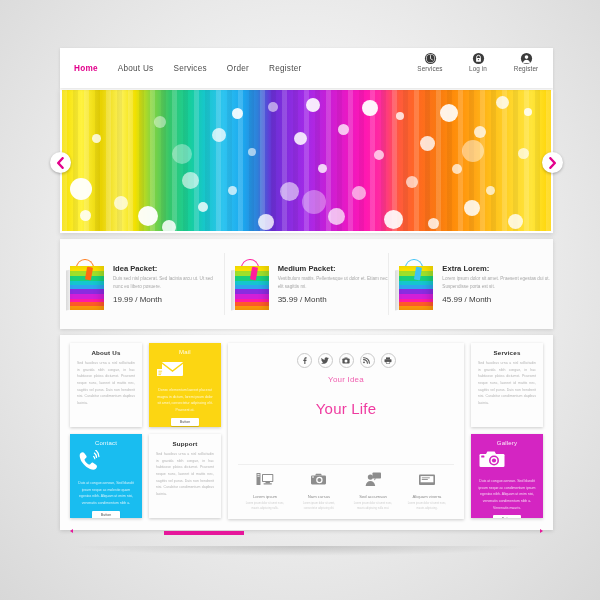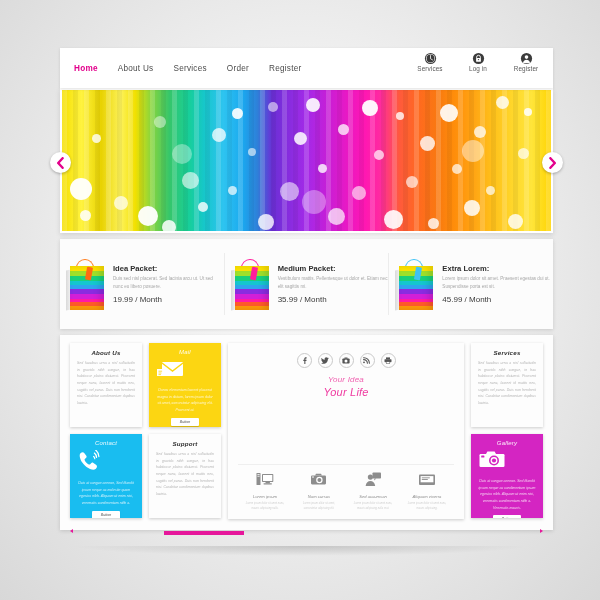--- a/index.html
+++ b/index.html
@@ -234,21 +234,20 @@
   
   .content {
     position: relative;
     margin-top: 6px;
     background: #fdfdfd;
     height: 195px;
     box-shadow: 0 1px 4px rgba(0,0,0,0.14);
     z-index: 3;
     padding: 8px 10px 5px 10px;
     box-sizing: border-box;
-    font-style: italic;
   }
   .grid {
     display: flex;
     gap: 7px;
     height: 176px;
   }
   .col { display: flex; flex-direction: column; gap: 7px; }
   .col.narrow { width: 72px; }
   .col.center { flex: 1; }
 
@@ -338,23 +337,23 @@
     cursor: pointer;
   }
   .hero-idea {
     text-align: center;
     font-size: 8px;
     color: #f060b0;
     letter-spacing: 0.2px;
   }
   .hero-life {
     text-align: center;
-    font-size: 11px;
+    font-size: 15px;
     color: #ef3ba0;
-    margin-top: 2px;
+    margin-top: 16px;
     letter-spacing: 0.2px;
   }
   .hero-spacer { flex: 1; }
   .hero-features {
     display: flex;
     border-top: 1px solid #efefef;
     padding-top: 7px;
     padding-bottom: 8px;
   }
   .feat {

